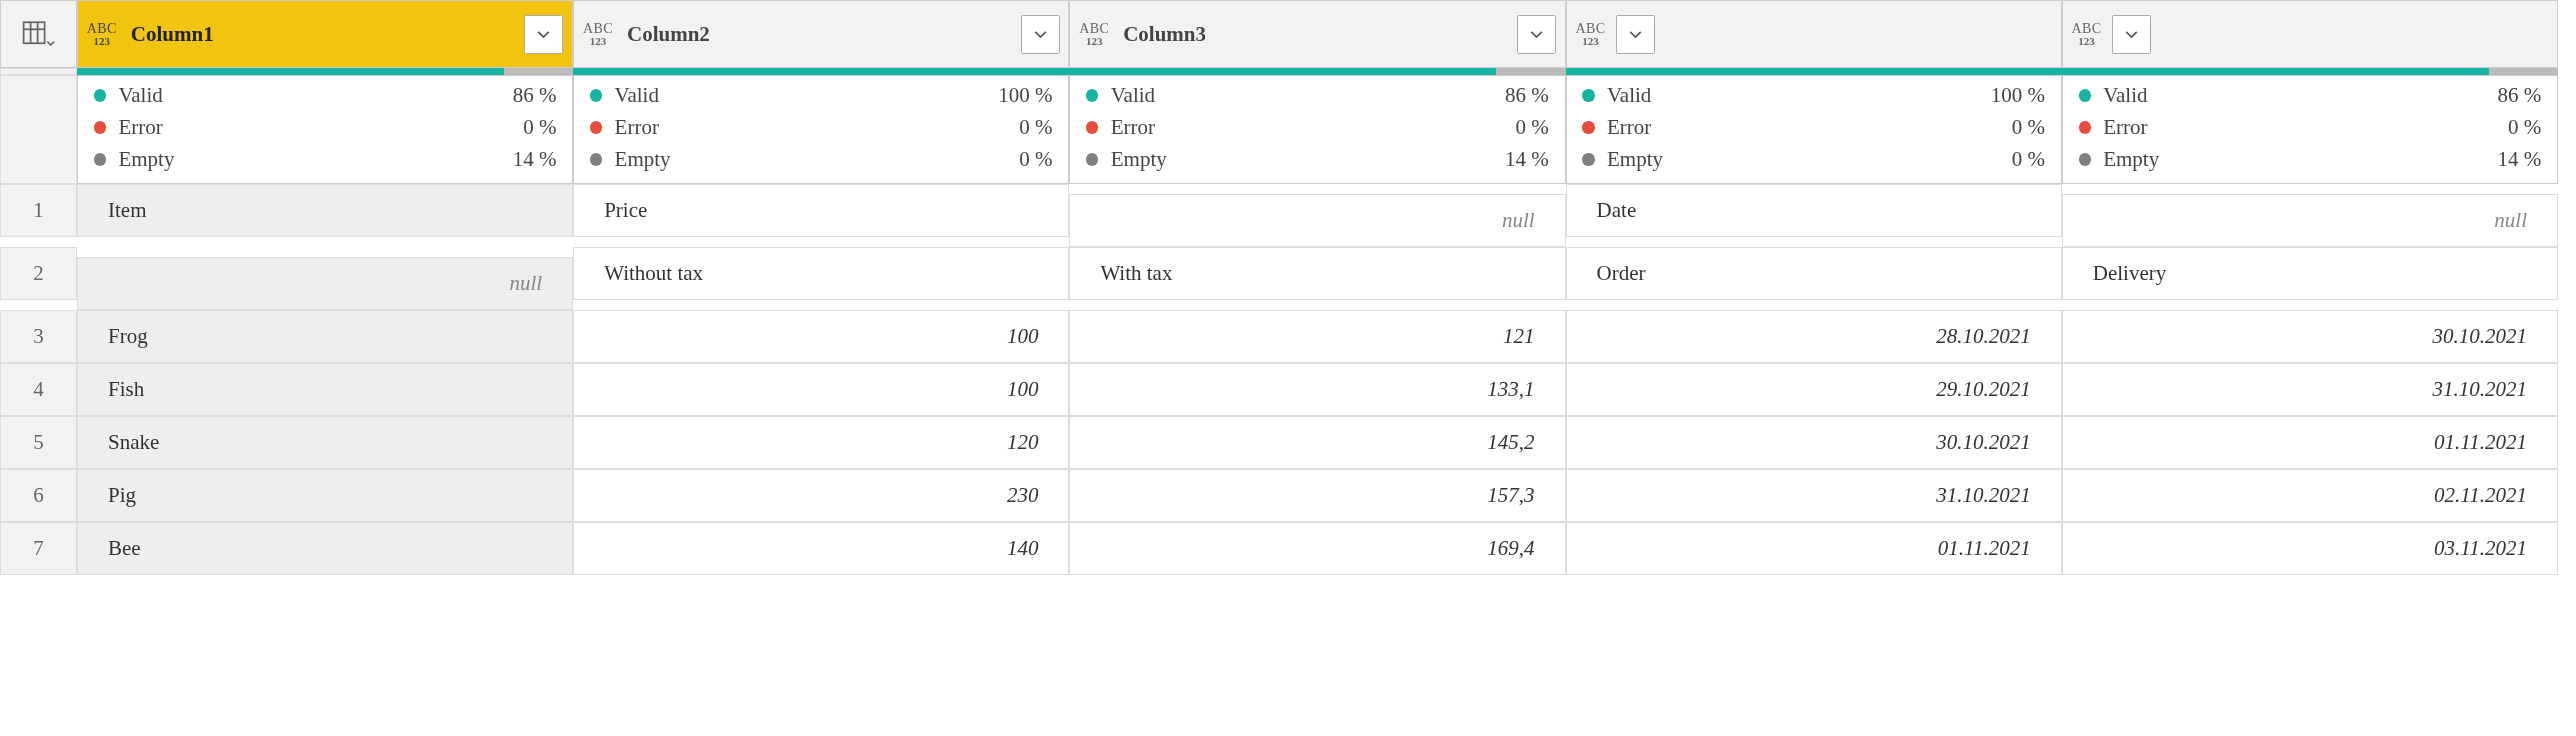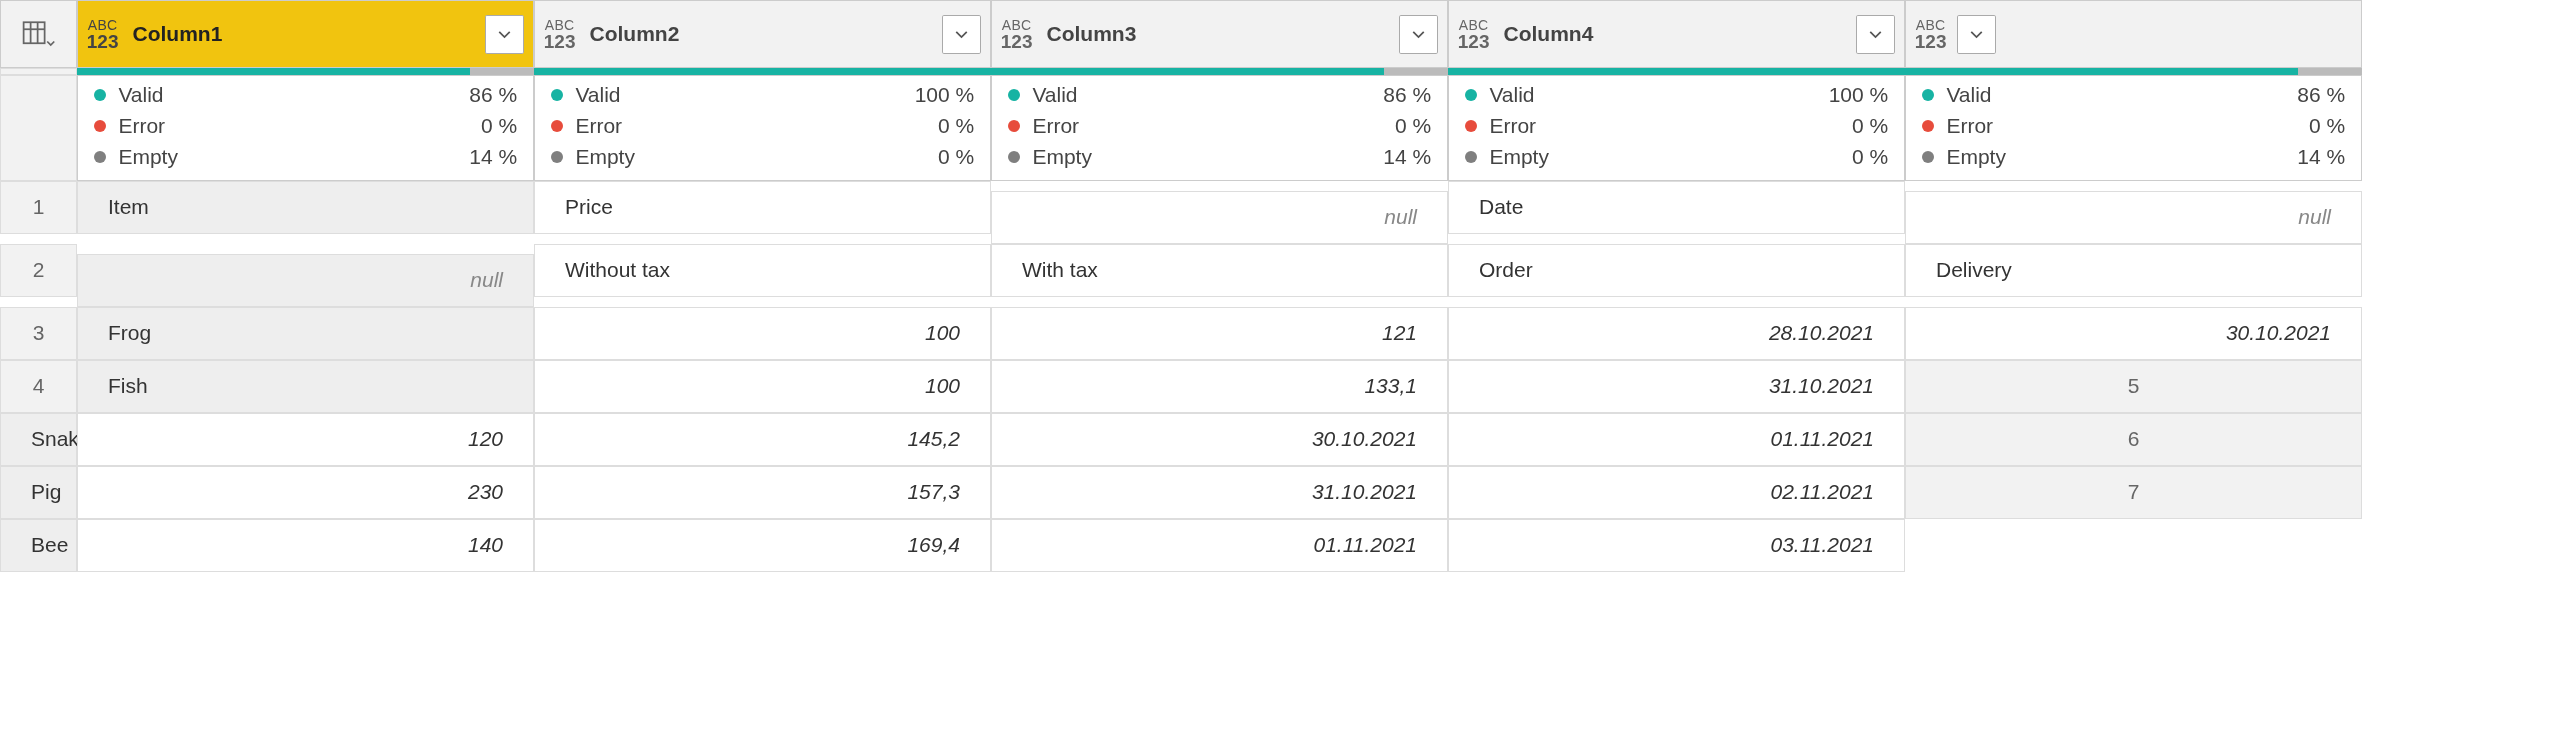--- a/index.html
+++ b/index.html
@@ -6,21 +6,22 @@
   body {
     margin: 0;
     font-family: "Segoe UI", Tahoma, sans-serif;
     font-size: 21px;
     color: #333;
     background: #fff;
   }
   .grid {
     display: grid;
     grid-template-columns: 77px repeat(5, 1fr);
-    width: 2362px;
+    width: 2558px;
+    font-family: Liberation Serif, serif;
   }
   .hdr-corner {
     background: #f2f2f2;
     border: 0.9px solid #ccc;
     display: flex;
     align-items: center;
     justify-content: center;
     height: 68px;
   }
   .hdr-corner svg { display: block; }
@@ -45,21 +46,21 @@
     display: flex;
     flex-direction: column;
     align-items: center;
     line-height: 1;
     font-size: 15.8px;
     color: #666;
     font-weight: 400;
   }
   .col-header.selected .type-icon { color: #444; }
   .type-icon .abc { letter-spacing: 0.4px; font-size: 14px; }
-  .type-icon .num { font-size: 19px; font-weight: 600; }
+  .type-icon .num { font-size: 11px; font-weight: 600; }
   .col-title { flex: 1; padding-left: 3.5px; }
   .filter-btn {
     width: 39px;
     height: 39px;
     border: 0.9px solid #aaa;
     background: #fff;
     display: flex;
     align-items: center;
     justify-content: center;
     border-radius: 1.8px;
@@ -178,21 +179,20 @@
             <polyline points="6 9 12 15 18 9"></polyline>
           </svg>
         </span>
       </div>
     </div>
     <div class="col-header">
       <div class="type-icon">
         <div class="abc">ABC</div>
         <div class="num">123</div>
       </div>
-      <div class="col-title">Column4</div>
       <div class="filter-btn">
         <span>
           <svg width="21" height="21" viewBox="0 0 24 24" fill="none" stroke="#555" stroke-width="2">
             <polyline points="6 9 12 15 18 9"></polyline>
           </svg>
         </span>
       </div>
     </div>
     <div class="col-header">
       <div class="type-icon">
@@ -359,20 +359,21 @@
     <div class="rownum">3</div>
     <div class="cell firstcol">Frog</div>
     <div class="cell right italic">100</div>
     <div class="cell right italic">121</div>
     <div class="cell right italic">28.10.2021</div>
     <div class="cell right italic">30.10.2021</div>
     <div class="rownum">4</div>
     <div class="cell firstcol">Fish</div>
     <div class="cell right italic">100</div>
     <div class="cell right italic">133,1</div>
+    <div class="cell right italic">29.10.2021</div>
     <div class="cell right italic">31.10.2021</div>
     <div class="rownum">5</div>
     <div class="cell firstcol">Snake</div>
     <div class="cell right italic">120</div>
     <div class="cell right italic">145,2</div>
     <div class="cell right italic">30.10.2021</div>
     <div class="cell right italic">01.11.2021</div>
     <div class="rownum">6</div>
     <div class="cell firstcol">Pig</div>
     <div class="cell right italic">230</div>

